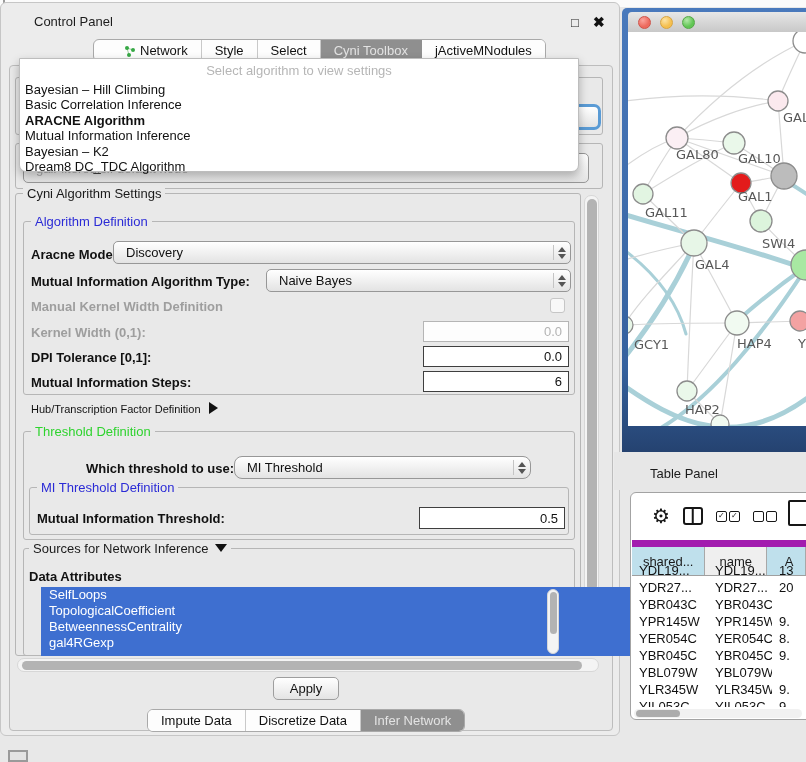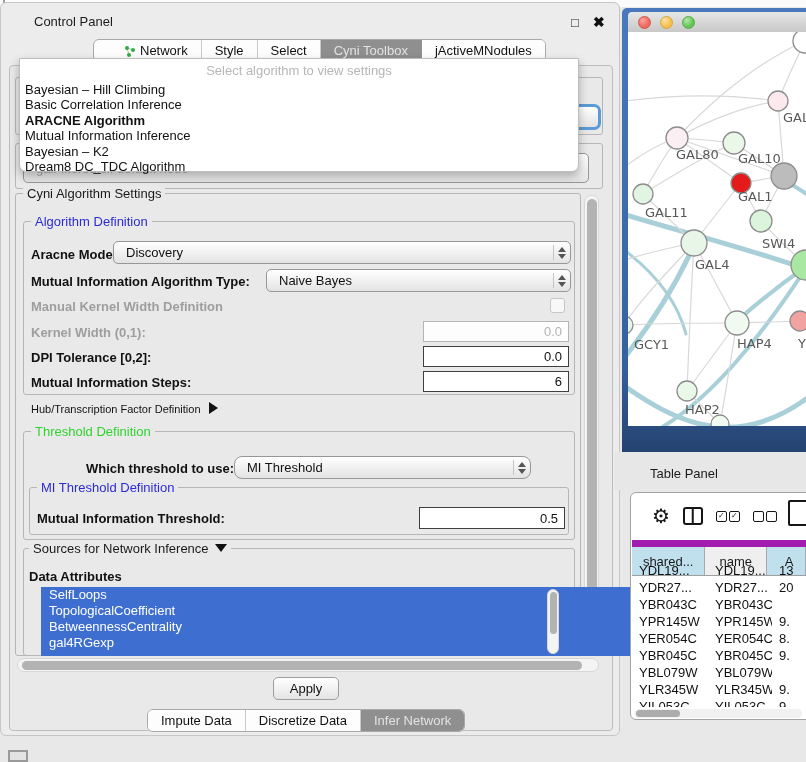--- a/index.html
+++ b/index.html
@@ -216,21 +216,21 @@
         <span class="tri-dn"></span>
       </span>
   </div>
 
   <span class="lbl dis" style="left:30px;top:296px;">Manual Kernel Width Definition</span>
   <div class="checkbox" style="left:549px;top:295px;"></div>
 
   <span class="lbl dis" style="left:30px;top:322px;">Kernel Width (0,1):</span>
   <div class="field dis" style="left:422px;top:318px;width:146px;height:21px;">0.0</div>
 
-  <span class="lbl" style="left:30px;top:347px;">DPI Tolerance [0,2]:</span>
+  <span class="lbl" style="left:30px;top:347px;">DPI Tolerance [0,1]:</span>
   <div class="field" style="left:422px;top:343px;width:146px;height:21px;">0.0</div>
 
   <span class="lbl" style="left:30px;top:372px;">Mutual Information Steps:</span>
   <div class="field" style="left:422px;top:368px;width:146px;height:21px;">6</div>
 
   <div class="hub-row" style="left:30px;top:399px;">
     <span>Hub/Transcription Factor Definition</span><span class="tri-right"></span>
   </div>
 
   <div class="fieldset" style="left:22px;top:428px;width:552px;height:109px;"></div>

